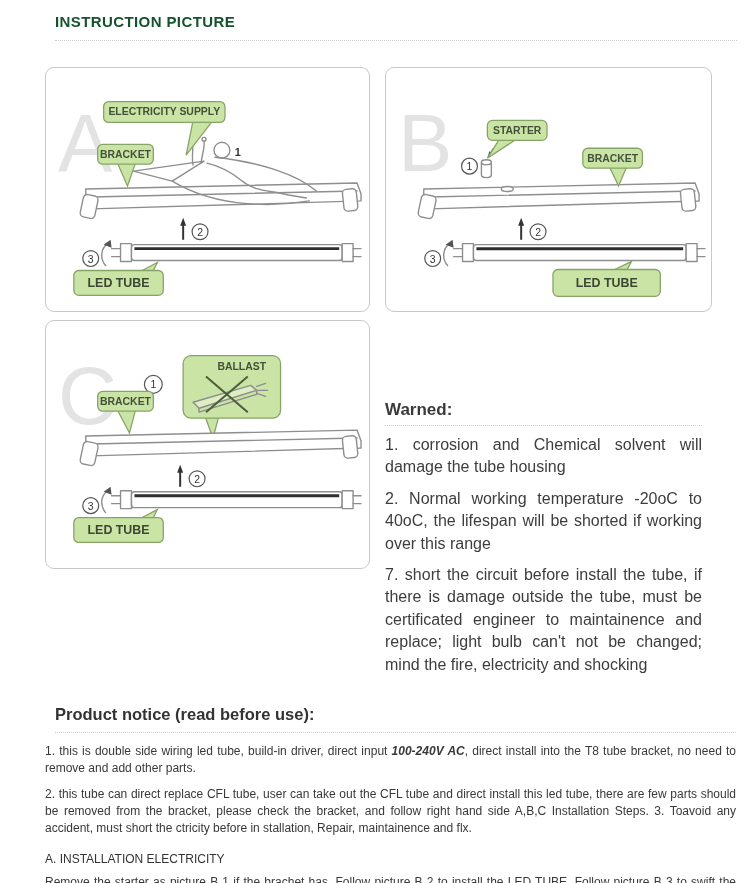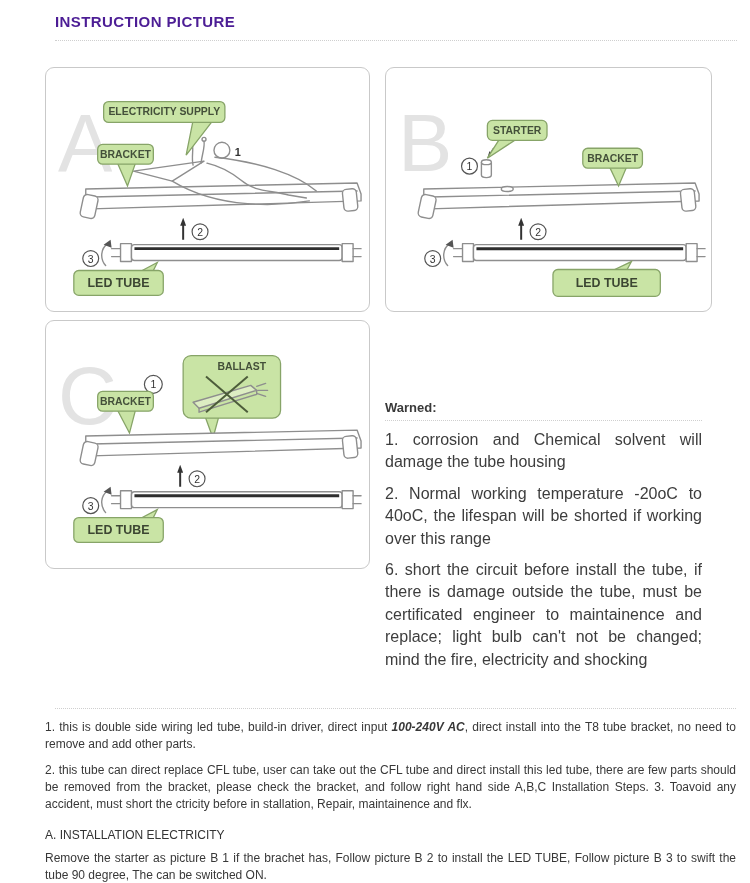--- a/index.html
+++ b/index.html
@@ -8,21 +8,21 @@
     font-family:"Liberation Sans", sans-serif;
     color:#383838;
     -webkit-font-smoothing:antialiased;
   }
   .header { padding:13px 13px 0 55px; }
   .page-title {
     margin:0;
     font-size:15px;
     font-weight:700;
     letter-spacing:.4px;
-    color:#4c1d95;
+    color:#14532d;
   }
   .dotted-sep { border-bottom:1px dotted #cfcfcf; height:1px; }
   .header .dotted-sep { margin-top:9px; }
 
   .diagram-grid {
     display:grid;
     grid-template-columns:325px 327px;
     column-gap:15px;
     row-gap:8px;
     padding:26px 0 0 45px;
@@ -46,21 +46,21 @@
   .led-label-text { font:700 12.5px "Liberation Sans",sans-serif; fill:#3c4632; }
   .num-text { font:400 10.5px "Liberation Sans",sans-serif; fill:#333; }
   .num-bold { font:700 11px "Liberation Sans",sans-serif; fill:#333; }
   .num-circle { fill:#fff; stroke:#555; stroke-width:1.2; }
   .arrow-line { stroke:#333; stroke-width:2; }
 
   
   .warned { padding:80px 10px 0 0; }
   .warned-title {
     margin:0 0 2px 0;
-    font-size:13px;
+    font-size:17px;
     font-weight:700;
     color:#3a3a3a;
   }
   .warned .dotted-sep { margin:4px 0 8px 0; }
   .warned-item {
     margin:0 0 9px 0;
     font-size:16px;
     line-height:1.4;
     text-align:justify;
     color:#3d3d3d;
@@ -304,25 +304,26 @@
         <text class="led-label-text" x="73" y="214" text-anchor="middle">LED TUBE</text>
       </g>
     </svg>
   </div>
 
   <div class="warned">
     <h2 class="warned-title">Warned:</h2>
     <div class="dotted-sep"></div>
     <p class="warned-item">1. corrosion and Chemical solvent will damage the tube housing</p>
     <p class="warned-item">2. Normal working temperature -20oC to 40oC, the lifespan will be shorted if working over this range</p>
-    <p class="warned-item">6. short the circuit before install the tube, if there is damage outside the tube, must be certificated engineer to maintainence and replace; light bulb can't not be changed; mind the fire, electricity and shocking</p>
+    <p class="warned-item">7. short the circuit before install the tube, if there is damage outside the tube, must be certificated engineer to maintainence and replace; light bulb can't not be changed; mind the fire, electricity and shocking</p>
   </div>
 </div>
 
 <section class="notice">
+  <h2 class="notice-title">Product notice (read before use):</h2>
   <div class="dotted-sep"></div>
 
   <p class="body-text"><span>1. this is double side wiring led tube, build-in driver, direct input </span><em class="voltage">100-240V AC</em><span>, direct install into the T8 tube bracket, no need to remove and add other parts.</span></p>
 
   <p class="body-text">2. this tube can direct replace CFL tube, user can take out the CFL tube and direct install this led tube, there are few parts should be removed from the bracket, please check the bracket, and follow right hand side A,B,C Installation Steps. 3. Toavoid any accident, must short the ctricity before in stallation, Repair, maintainence and flx.</p>
 
   <p class="inst-title">A. INSTALLATION ELECTRICITY</p>
 
   <p class="body-text">Remove the starter as picture B 1 if the brachet has, Follow picture B 2 to install the LED TUBE, Follow picture B 3 to swift the tube 90 degree, The can be switched ON.</p>
 

